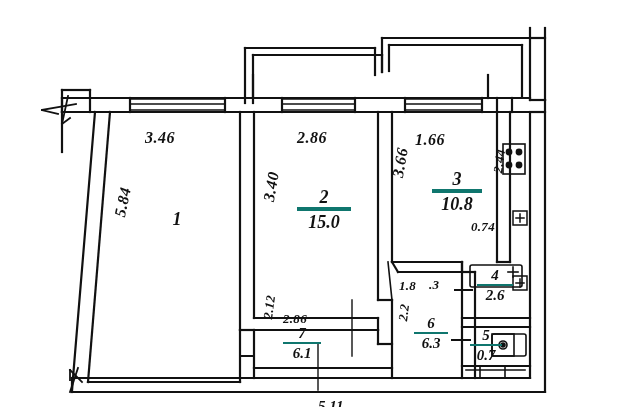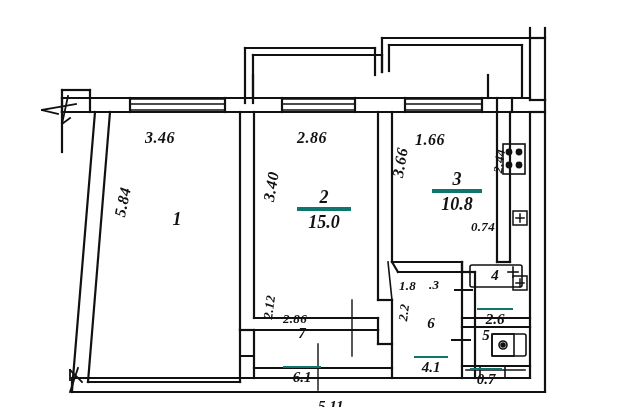--- a/index.html
+++ b/index.html
@@ -19,21 +19,21 @@
     user-select:none;
     line-height:1;
   }
   .dim{font-size:16px;letter-spacing:0.5px;}
   .dim-sm{font-size:13px;letter-spacing:0.3px;}
   .room-box{position:absolute;text-align:center;color:#111;
     font-family:"Liberation Serif", serif;font-style:italic;font-weight:700;line-height:1;}
   .room-num{font-size:18px;display:block;padding-bottom:1px;}
   .room-area{font-size:18px;display:block;border-top:4px solid #0f766e;padding-top:2px;}
   .room-box.sm .room-num{font-size:15px;}
-  .room-box.sm .room-area{font-size:15px;border-top-width:2px;margin-top:24px;}
+  .room-box.sm .room-area{font-size:15px;border-top-width:2px;}
   .rot-90{transform:rotate(-78deg);transform-origin:left top;}
   .rot-v{transform:rotate(-80deg);transform-origin:left top;}
   .rot-vv{transform:rotate(-82deg);transform-origin:left top;}
   .bottomtxt{position:absolute;font-size:15px;color:#111;font-style:italic;font-weight:700;
     font-family:"Liberation Serif", serif;}
 </style>
 </head>
 <body>
 
 <div id="plan-root">
@@ -275,21 +275,21 @@
     <span class="room-area">2.6</span>
   </div>
 
   <div class="room-box sm" style="left:470px;top:328px;width:32px;">
     <span class="room-num">5</span>
     <span class="room-area">0.7</span>
   </div>
 
   <div class="room-box sm" style="left:414px;top:316px;width:34px;">
     <span class="room-num">6</span>
-    <span class="room-area">4.1</span>
+    <span class="room-area">6.3</span>
   </div>
 
   <div class="room-box sm" style="left:283px;top:326px;width:38px;">
     <span class="room-num">7</span>
     <span class="room-area">6.1</span>
   </div>
 
   <div class="bottomtxt" style="left:318px;top:398px;">5.11</div>
 
 </div>

